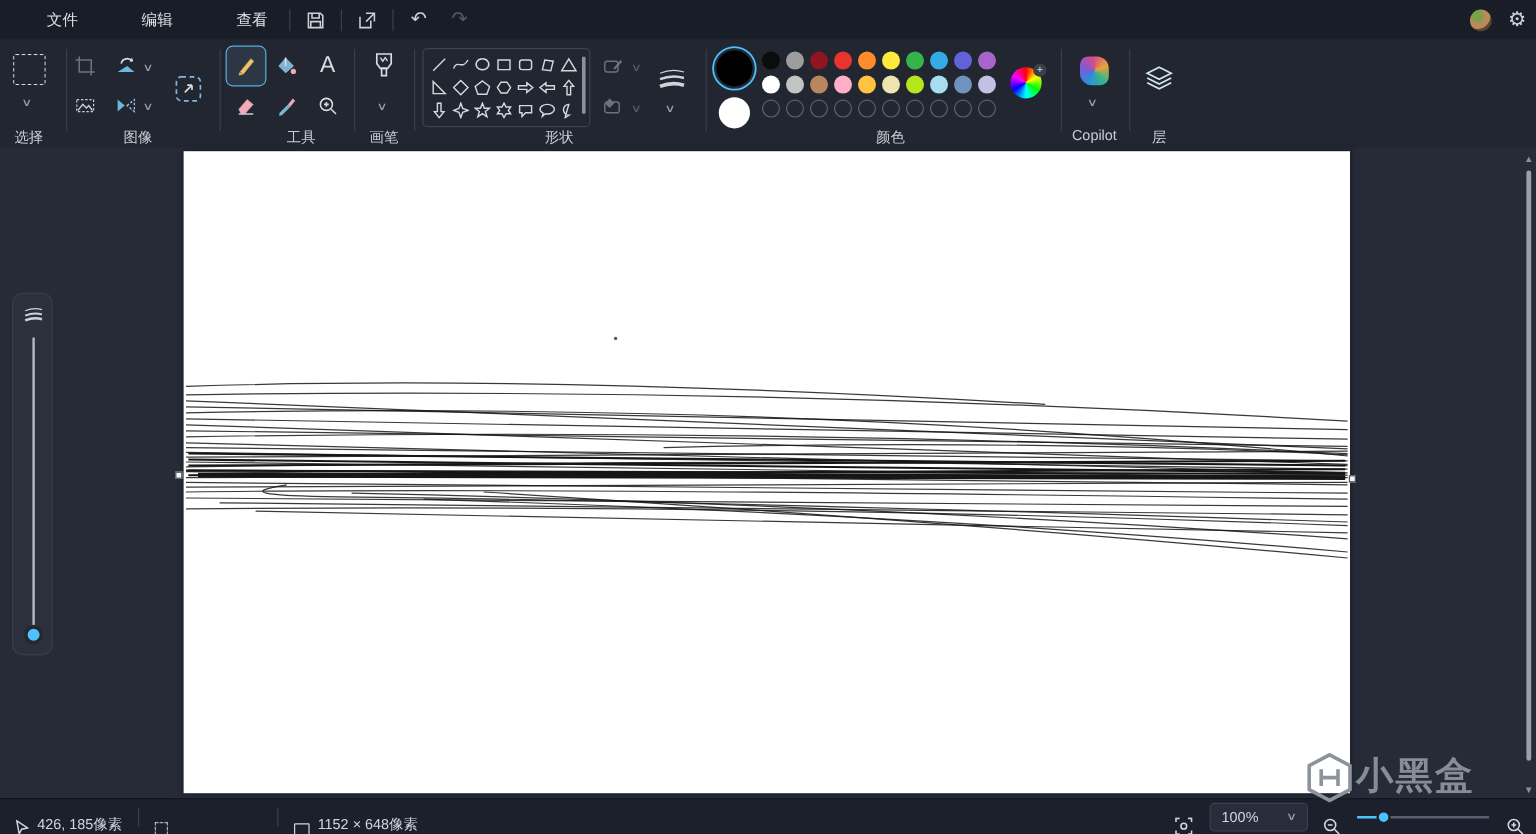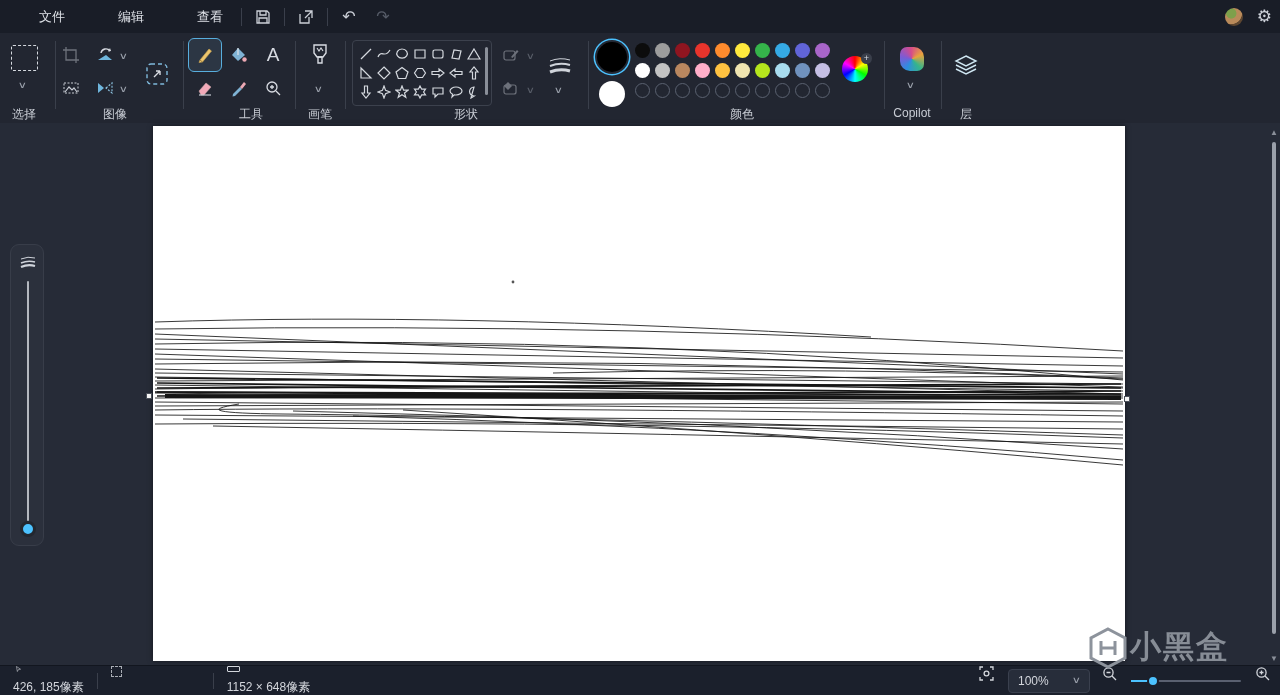--- a/index.html
+++ b/index.html
@@ -69,21 +69,21 @@
 
   
   #vscroll { position:absolute; left:1268px; top:126px; width:12px; height:539px; }
   #vscroll .arrow { position:absolute; left:2px; width:8px; text-align:center; color:#8a8f99; font-size:8px; }
   #vthumb { position:absolute; left:4px; top:16px; width:4px; height:492px; background:#9aa0aa; border-radius:2px; }
 
   
   #statusbar { position:absolute; left:0; top:665px; width:1280px; height:30px; background:#1b202c;
     display:flex; align-items:center; color:#d3d6dc; font-size:12px; border-top:1px solid #12161f; }
   .sb-sep { width:1px; height:16px; background:#3a3f4b; }
-  .sb-item { display:flex; align-items:flex-start; gap:7px; padding:0 13px; height:30px;flex-direction:column; }
+  .sb-item { display:flex; align-items:flex-end; gap:7px; padding:0 13px; height:30px; }
   #zoom-select { width:82px; height:24px; background:#272d3a; border:1px solid #3a404e; border-radius:4px;
     display:flex; align-items:center; justify-content:space-between; padding:0 9px; margin:0 8px; }
   #zoom-track { position:relative; width:110px; height:2px; background:#5a6070; border-radius:1px; margin:0 10px; }
   #zoom-fill { position:absolute; left:0; top:0; height:2px; width:22px; background:#4cc2ff; }
   #zoom-thumb { position:absolute; left:16px; top:-5px; width:12px; height:12px; border-radius:50%;
     background:#4cc2ff; border:2px solid #1b202c; }
 
   
   #watermark { position:absolute; left:1086px; top:626px; display:flex; align-items:flex-start; gap:0;
     color:#878d96; font-weight:700; font-size:31px; letter-spacing:2px; z-index:5; }

